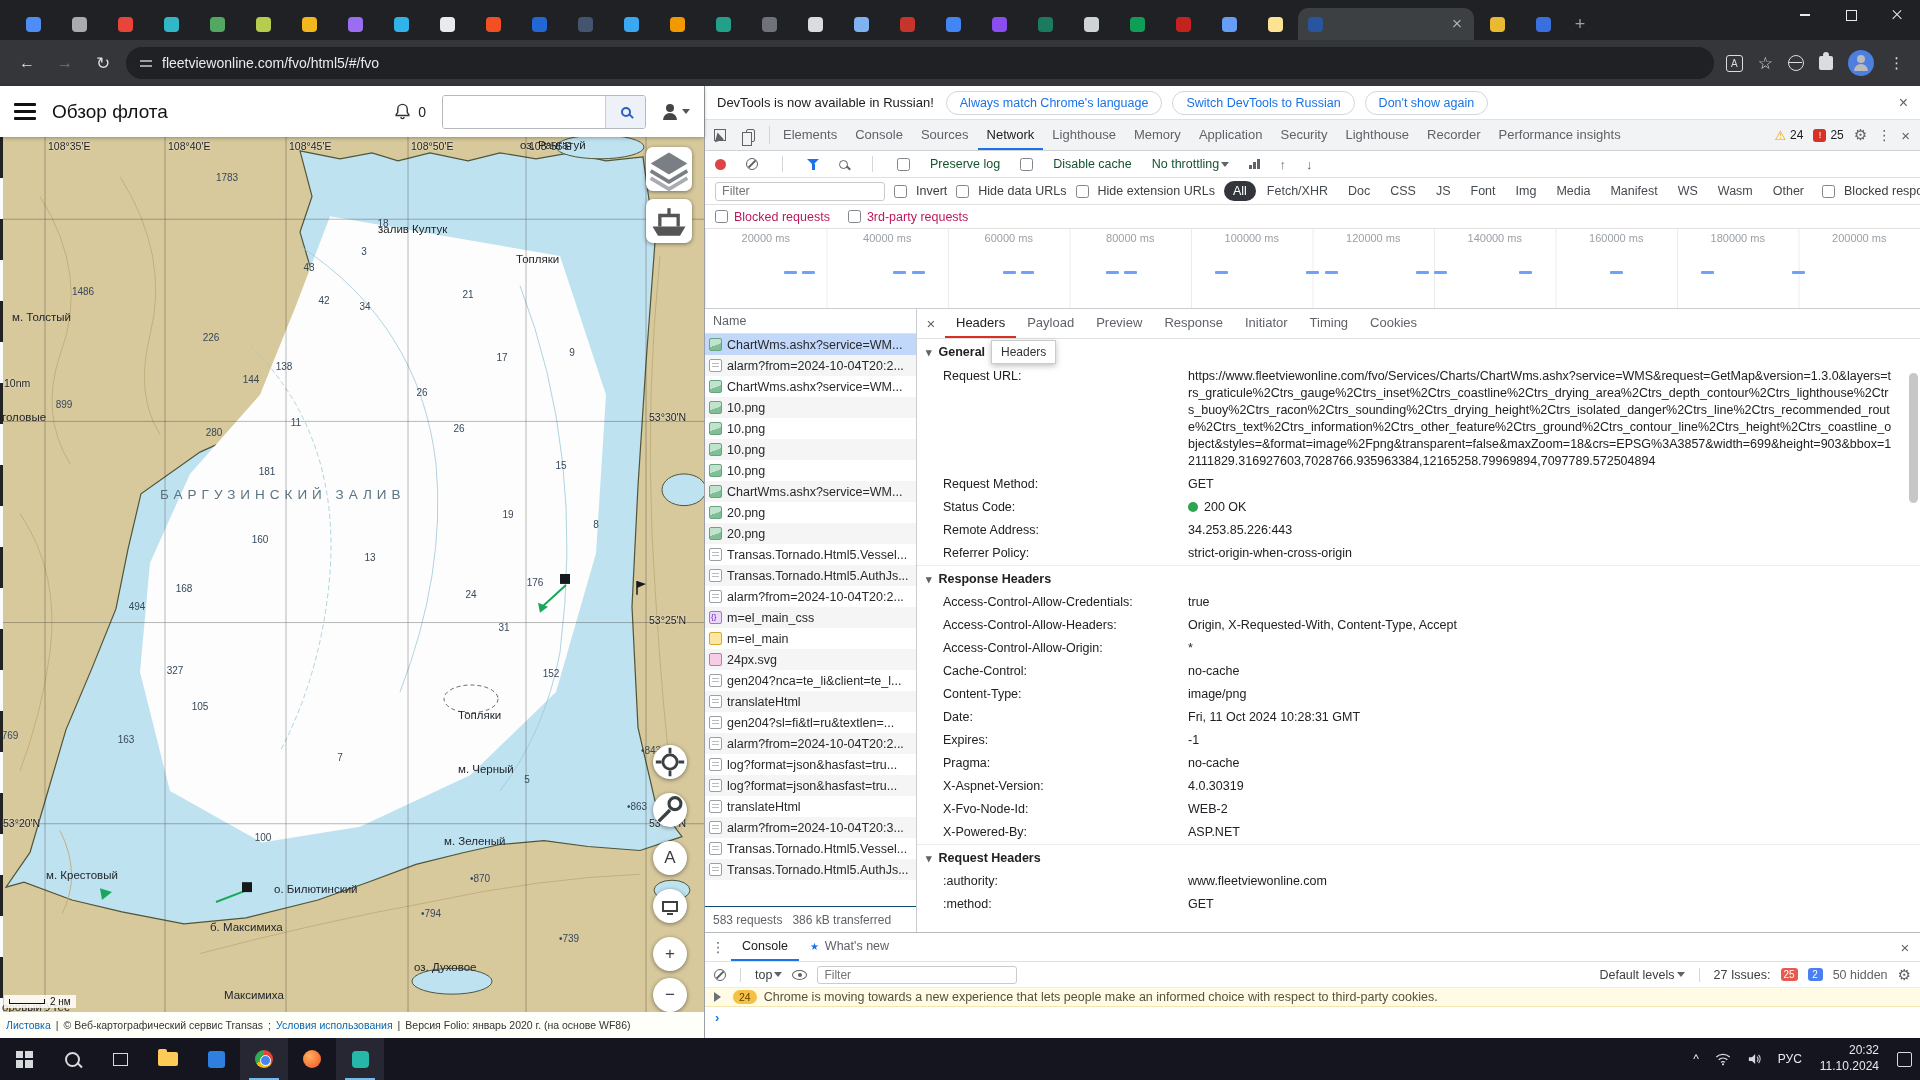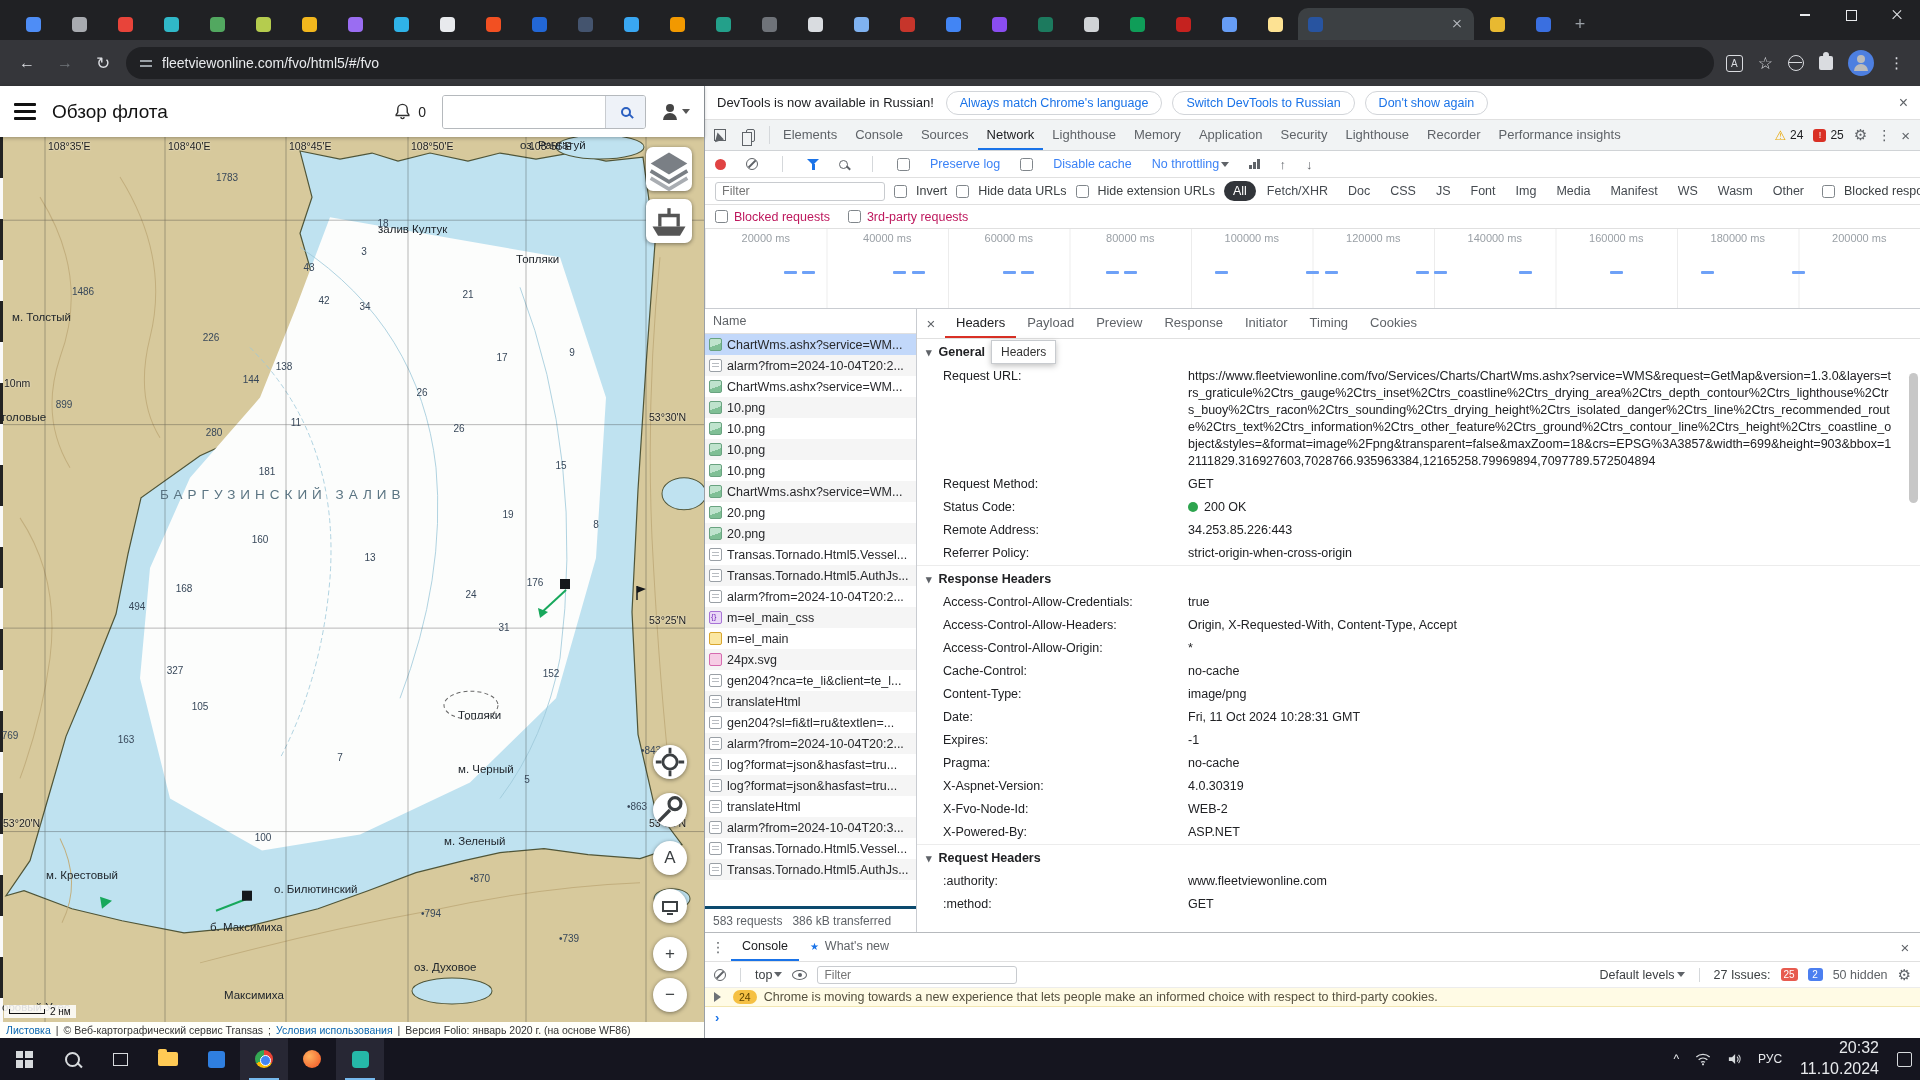--- a/index.html
+++ b/index.html
@@ -77,21 +77,21 @@
 .map-btn.square{width:46px;height:44px;border-radius:7px;right:12px}
 .map-btn.round{width:34px;height:34px;border-radius:50%;right:17px;font-size:17px;color:#3c4043}
 .layers-btn{top:10px}.fleet-btn{top:62px}
 .locate-btn{top:608px}.tools-btn{top:656px}.a-btn{top:704px;font-size:16px}.monitor-btn{top:752px}
 .zoomin-btn{top:800px;font-size:22px}.zoomout-btn{top:841px;font-size:22px}
 .zoomin-btn::before{content:"+"}.zoomout-btn::before{content:"\2212"}
 .monitor-glyph{width:16px;height:11px;border:2px solid #3c4043;position:relative}
 .monitor-glyph::after{content:"";position:absolute;left:3px;bottom:-5px;width:6px;height:2px;background:#3c4043}
 .scalebar{position:absolute;left:4px;bottom:4px;background:rgba(255,255,255,.85);padding:1px 5px;display:flex;align-items:center;gap:5px;font-size:10px;color:#111;z-index:5}
 .scale-line{width:36px;height:5px;border:1.5px solid #111;border-top:none}
-.map-attr{height:16px;flex:none;background:rgba(255,255,255,.92);display:flex;align-items:center;gap:5px;padding:0 6px;font-size:10.5px;color:#333;overflow:hidden;white-space:nowrap;z-index:6}
+.map-attr{height:26px;flex:none;background:rgba(255,255,255,.92);display:flex;align-items:center;gap:5px;padding:0 6px;font-size:10.5px;color:#333;overflow:hidden;white-space:nowrap;z-index:6}
 .attr-part.link{color:#0a66b0}
 
 
 .devtools{flex:1;min-width:0;display:flex;flex-direction:column;background:#fff;color:#202124;border-left:1px solid #9aa0a6}
 .dt-notice{height:34px;flex:none;display:flex;align-items:center;gap:12px;padding:0 12px;border-bottom:1px solid #e0e0e0;font-size:13px;color:#202124}
 .pill{border:1px solid #d2d5d9;border-radius:15px;padding:4px 13px;color:#1a73e8;font-size:12.5px;white-space:nowrap;background:#fff}
 .notice-x{margin-left:auto;color:#5f6368;font-size:16px}
 .x-glyph::before{content:"\00D7"}
 .dt-tabbar{height:31px;flex:none;display:flex;align-items:stretch;background:#f1f3f4;border-bottom:1px solid #d0d3d6;font-size:13px;color:#5f6368}
 .iconbtn{width:30px;display:flex;align-items:center;justify-content:center;flex:none}
@@ -103,21 +103,21 @@
 .dt-tab{display:flex;align-items:center;padding:0 9px;border-bottom:2px solid transparent;white-space:nowrap}
 .dt-tab.active{color:#202124;border-bottom-color:#1a73e8}
 .tabbar-right{margin-left:auto;display:flex;align-items:center;gap:10px;padding-right:10px}
 .warn-badge{display:flex;align-items:center;gap:4px;font-size:12px;color:#202124}
 .warn-tri::before{content:"\26A0";color:#e8a600;font-size:13px}
 .err-sq{width:13px;height:13px;border-radius:3px;background:#d93025;color:#fff;font-size:9px;display:flex;align-items:center;justify-content:center}
 .err-sq::before{content:"!"}
 .gear::before{content:"\2699";font-size:15px;color:#5f6368}
 .kebab-g::before{content:"\22EE";font-size:14px;color:#5f6368}
 
-.net-toolbar{height:27px;flex:none;display:flex;align-items:center;gap:20px;padding:0 10px;border-bottom:1px solid #e0e0e0;font-size:12.5px;color:#3b82f6}
+.net-toolbar{height:27px;flex:none;display:flex;align-items:center;gap:20px;padding:0 10px;border-bottom:1px solid #e0e0e0;font-size:12.5px;color:#14532d}
 .rec-dot{width:11px;height:11px;border-radius:50%;background:#e04343;flex:none}
 .nosign{width:12px;height:12px;border:1.6px solid #5f6368;border-radius:50%;position:relative;flex:none}
 .nosign::after{content:"";position:absolute;left:-0.5px;top:4px;width:10px;height:1.6px;background:#5f6368;transform:rotate(-45deg)}
 .funnel{width:12px;height:12px;position:relative;flex:none}
 .funnel::before{content:"";position:absolute;left:0;top:1px;border-left:6px solid transparent;border-right:6px solid transparent;border-top:6px solid #1a73e8}
 .funnel::after{content:"";position:absolute;left:4.5px;top:6px;width:3px;height:6px;background:#1a73e8}
 .mag-gray{width:9px;height:9px;border:1.8px solid #5f6368;border-radius:50%;position:relative;flex:none}
 .mag-gray::after{content:"";position:absolute;width:5px;height:1.8px;background:#5f6368;right:-4px;bottom:-1px;transform:rotate(45deg)}
 .cb{width:13px;height:13px;border:1.4px solid #80868b;border-radius:2.5px;background:#fff;flex:none}
 .lbl{white-space:nowrap}
@@ -150,21 +150,21 @@
 .req-row.selected{background:#c2d8fa}
 .fi{width:13px;height:13px;flex:none;border-radius:2px;position:relative}
 .fi.img{background:linear-gradient(160deg,#bfe3cd 55%,#7fbf95 55%);border:1px solid #69a380}
 .fi.doc{background:#fff;border:1px solid #9aa0a6}
 .fi.doc::after{content:"";position:absolute;left:2px;top:3px;width:7px;height:1px;background:#b8bcc1;box-shadow:0 3px 0 #b8bcc1}
 .fi.css{background:#ead9f7;border:1px solid #a873d6}
 .fi.css::after{content:"{}";position:absolute;left:1px;top:0;font-size:8px;color:#7627bb}
 .fi.js{background:#fbe7a2;border:1px solid #d9a62e}
 .fi.svg{background:#f6cde5;border:1px solid #d66bb0}
 .req-name{overflow:hidden}
-.req-summary{height:26px;flex:none;border-top:3px solid #0c4a6e;display:flex;align-items:center;gap:10px;padding:0 8px;font-size:12px;color:#5f6368;white-space:nowrap;overflow:hidden}
+.req-summary{height:26px;flex:none;border-top:1px solid #0c4a6e;display:flex;align-items:center;gap:10px;padding:0 8px;font-size:12px;color:#5f6368;white-space:nowrap;overflow:hidden}
 
 .detail-pane{flex:1;display:flex;flex-direction:column;min-width:0;position:relative}
 .detail-tabs{height:30px;flex:none;display:flex;align-items:stretch;border-bottom:1px solid #e0e0e0;font-size:13px;color:#5f6368}
 .detail-close{width:28px;display:flex;align-items:center;justify-content:center;font-size:15px;color:#5f6368}
 .dtab{display:flex;align-items:center;padding:0 11px;border-bottom:2px solid transparent;white-space:nowrap}
 .dtab.active{color:#202124;border-bottom-color:#d93025}
 .tooltip{position:absolute;left:74px;top:31px;background:#fff;border:1px solid #c8cbcf;box-shadow:0 2px 6px rgba(0,0,0,.25);padding:4px 9px;font-size:12px;color:#333;z-index:10}
 .detail-body{flex:1;overflow:hidden;font-size:12.5px;position:relative}
 .sec-head{display:flex;align-items:center;gap:7px;height:26px;padding:0 9px;font-weight:700;color:#202124;border-top:1px solid #ececec}
 .section:first-child .sec-head{border-top:none}
@@ -213,21 +213,21 @@
 .folder-g{width:20px;height:14px;background:#ffca55;border-radius:2px;position:relative}
 .folder-g::before{content:"";position:absolute;top:-3px;left:0;width:9px;height:4px;background:#ffca55;border-radius:2px 2px 0 0}
 .store-g{width:17px;height:17px;background:#2f7fe0;border-radius:3px}
 .chrome-g{width:18px;height:18px;border-radius:50%;background:conic-gradient(#ea4335 0 120deg,#fbbc05 120deg 240deg,#34a853 240deg 360deg);position:relative}
 .chrome-g::after{content:"";position:absolute;left:4.5px;top:4.5px;width:9px;height:9px;border-radius:50%;background:#4285f4;border:1.6px solid #fff}
 .media-g{width:18px;height:18px;border-radius:50%;background:radial-gradient(circle at 35% 35%,#ffb25e,#f25022)}
 .fleet-g{width:17px;height:17px;border-radius:4px;background:#25b8a8}
 .tray{margin-left:auto;display:flex;align-items:stretch}
 .tray-item{display:flex;align-items:center;justify-content:center;padding:0 8px;font-size:12px;color:#e8eaed}
 .tray svg{display:block}
-.tray-clock{display:flex;flex-direction:column;align-items:flex-end;justify-content:center;line-height:1.3;padding:0 10px;font-size:16px}
+.tray-clock{display:flex;flex-direction:column;align-items:flex-end;justify-content:center;line-height:1.3;padding:0 10px;font-size:12px}
 .notif-g{width:15px;height:15px;border:1.5px solid #d7dadd;border-radius:2px}
 </style>
 </head>
 <body>
 
 <div class="screen">
 
   <div class="tabstrip">
     <div style="display:flex">
 

